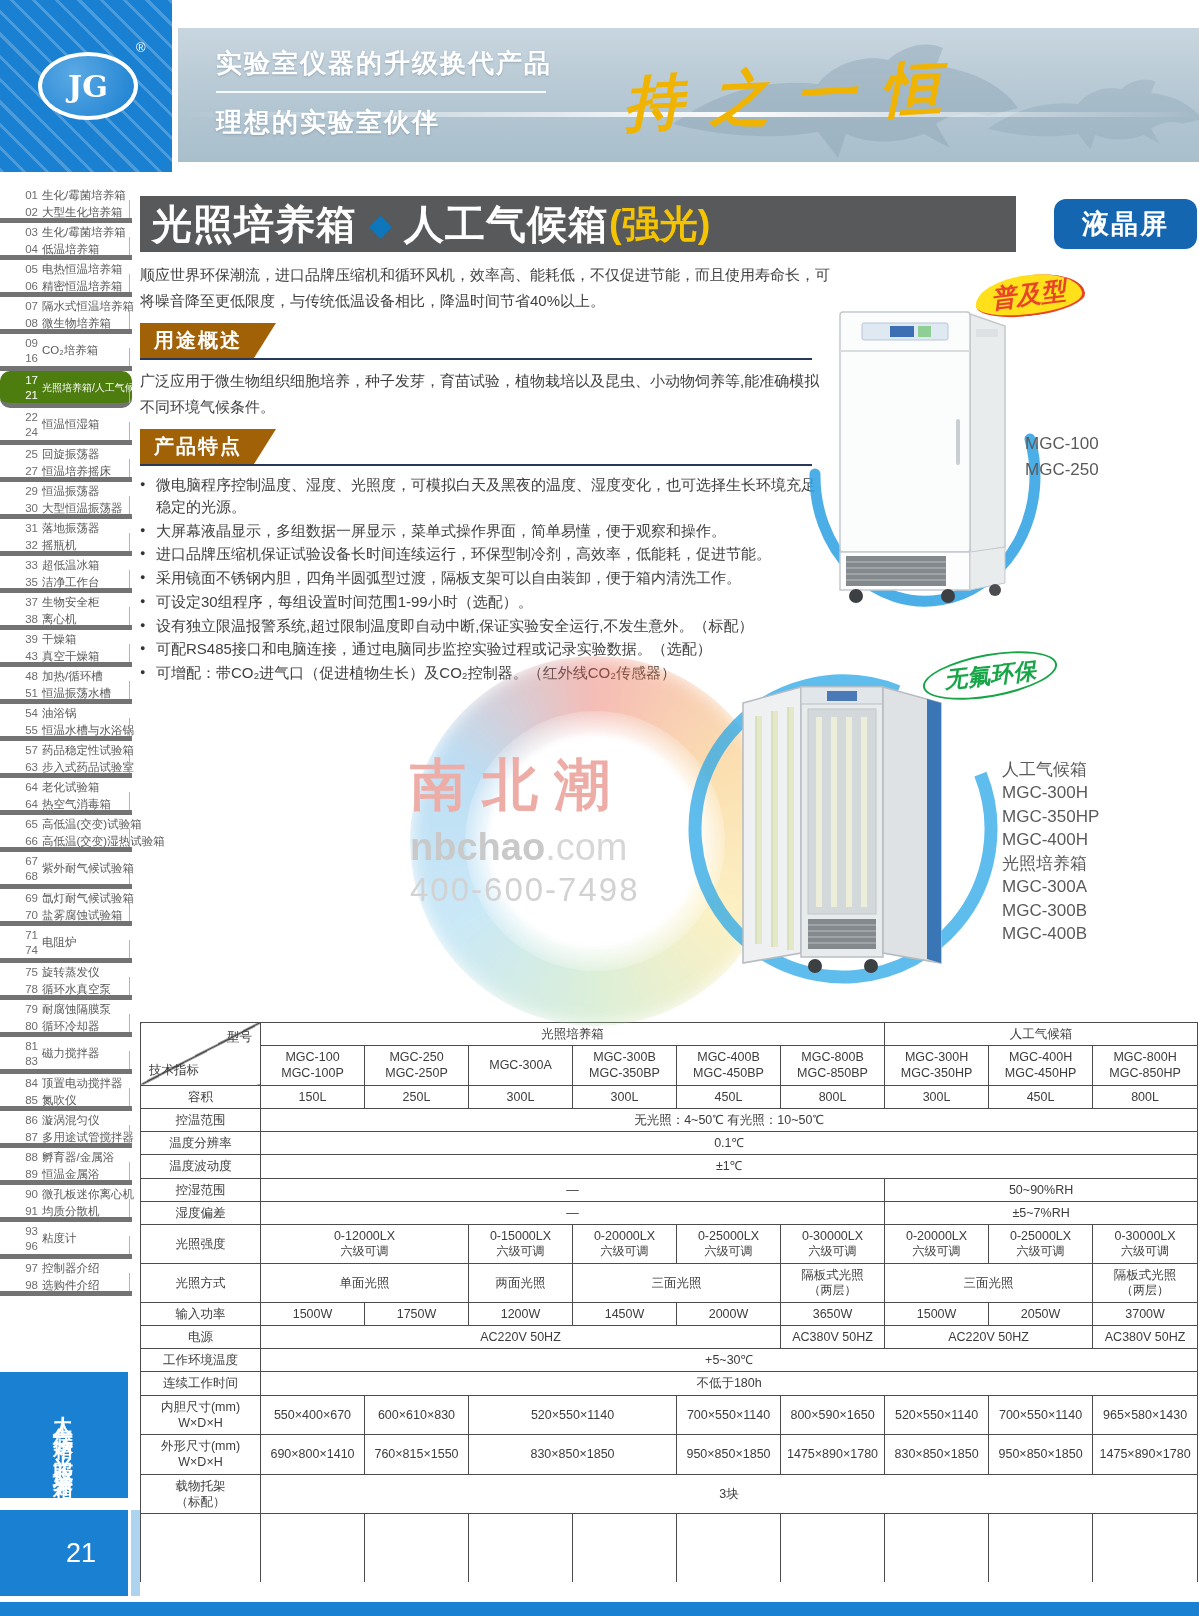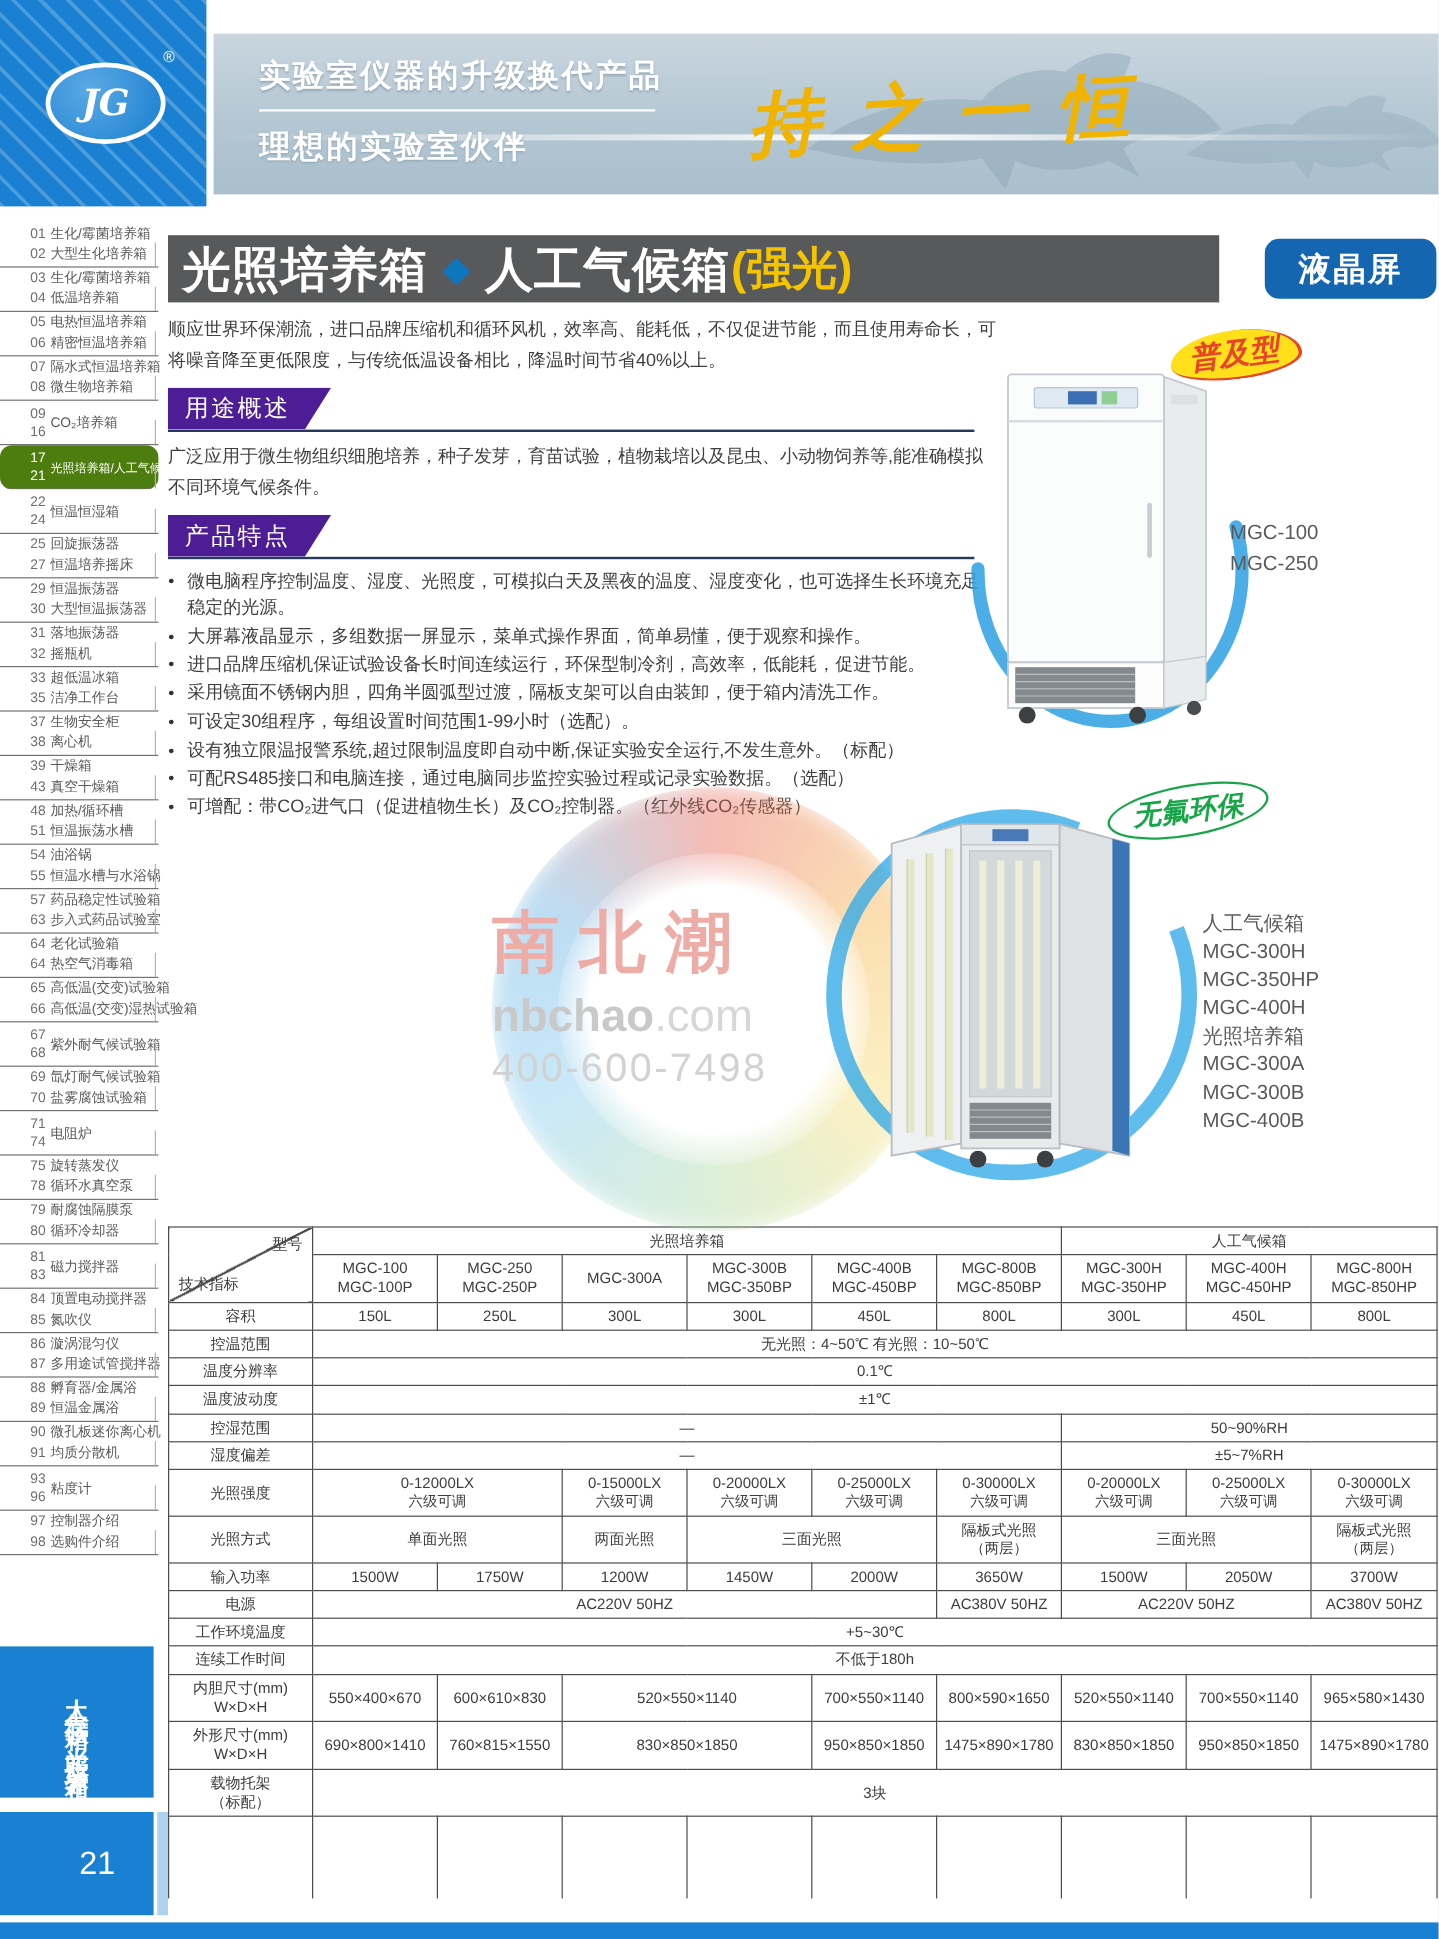--- a/index.html
+++ b/index.html
@@ -5,37 +5,37 @@
   html,body{margin:0;padding:0;background:#e8e8e8;}
   .page{position:relative;width:1199px;height:1616px;background:#fff;overflow:hidden;
         font-family:"Liberation Sans",sans-serif;margin:0 auto;}
 
   
   .logo-box{position:absolute;left:0;top:0;width:172px;height:172px;background:#1a80d2;
     background-image:repeating-linear-gradient(45deg,rgba(255,255,255,.22) 0 3px,rgba(255,255,255,0) 3px 16px);}
   .logo-oval{position:absolute;left:38px;top:52px;width:92px;height:60px;border:4px solid #fff;
     border-radius:50%;display:flex;align-items:center;justify-content:center;
     background:radial-gradient(circle at 35% 30%,#5aa9e4,#1a7fd0);}
-  .logo-oval span{color:#fff;font-style:italic;font-weight:bold;font-size:30px;font-family:"DejaVu Serif",serif;}
+  .logo-oval span{color:#fff;font-weight:bold;font-size:30px;font-family:"DejaVu Serif",serif;}
   .logo-reg{position:absolute;left:136px;top:40px;color:#fff;font-size:13px;}
   .hdr-banner{position:absolute;left:178px;top:28px;right:0;height:134px;
     background:linear-gradient(180deg,#c9d6df 0%,#b4c7d3 55%,#a9bfcc 100%);overflow:hidden;}
   .hdr-streak{position:absolute;left:0;right:0;top:84px;height:5px;
     background:linear-gradient(90deg,rgba(255,255,255,0),rgba(255,255,255,.95) 55%,rgba(255,255,255,0));}
   .hdr-slogans{position:absolute;left:38px;top:18px;z-index:3;}
   .slogan{color:#fff;font-weight:bold;font-size:26px;letter-spacing:2px;text-shadow:0 1px 2px rgba(120,140,155,.6);}
   .hdr-divider{width:330px;height:2px;background:rgba(255,255,255,.9);margin:10px 0 12px 0;}
   .calligraphy{position:absolute;left:445px;top:28px;z-index:3;color:#f0b400;font-weight:bold;font-style:italic;
     font-size:60px;letter-spacing:26px;font-family:"DejaVu Serif",serif;transform:rotate(-3deg);white-space:nowrap;}
   .horse{position:absolute;opacity:.45;fill:#8da5b6;}
   .horse2{opacity:.35;}
 
   
   .sidebar{position:absolute;left:0;top:186px;width:132px;}
-  .sb-item{position:relative;height:37px;padding:1px 0 0 0;border-bottom:1px solid #737373;
+  .sb-item{position:relative;height:37px;padding:1px 0 0 0;border-bottom:5px solid #737373;
     color:#5a5a5a;font-size:11.5px;box-sizing:border-box;}
   .sb-item:after{content:"";position:absolute;right:2px;bottom:0;width:1px;height:55%;background:#b3b3b3;}
   .sb-row{display:flex;line-height:17px;white-space:nowrap;}
   .sb-num{width:20px;text-align:right;margin-left:18px;margin-right:4px;color:#6e6e6e;flex:0 0 auto;}
   .sb-lbl{white-space:nowrap;}
   .sb-item.stacked{display:flex;align-items:center;}
   .sb-nums{display:flex;flex-direction:column;width:20px;margin-left:18px;margin-right:4px;
     text-align:right;line-height:15px;color:#6e6e6e;flex:0 0 auto;}
   .sb-item.active{background:#4d7c0f;color:#fff;border-radius:10px;}
   .sb-item.active .sb-nums,.sb-item.active .sb-num{color:#fff;}
@@ -57,21 +57,21 @@
     padding:0 12px;box-sizing:border-box;white-space:nowrap;}
   .t-main{color:#fff;font-weight:bold;font-size:40px;letter-spacing:1px;}
   .t-diamond{color:#0e76bb;font-size:30px;margin:0 12px;}
   .t-paren{color:#f5c400;font-weight:bold;font-size:38px;}
   .lcd-pill{margin-left:auto;background:#1566b0;color:#fff;font-weight:bold;font-size:27px;
     border-radius:12px;padding:7px 28px;letter-spacing:2px;}
   .intro{margin-top:10px;width:694px;font-size:15px;line-height:1.7;color:#3f3f3f;}
   .sec-wrap{margin-top:10px;border-bottom:2px solid #26395c;}
   .sec-wrap.w-features{width:672px;}
   .sec-wrap.w-full{width:1057px;}
-  .sec-hdr{display:inline-block;background:#4c1d95;color:#fff;font-size:20px;font-weight:normal;
+  .sec-hdr{display:inline-block;background:#a16207;color:#fff;font-size:20px;font-weight:bold;
     padding:4px 34px 4px 14px;letter-spacing:2px;
     clip-path:polygon(0 0,100% 0,calc(100% - 22px) 100%,0 100%);}
   .usage{margin-top:8px;width:694px;font-size:15px;line-height:1.7;color:#3f3f3f;}
   ul.features{margin:8px 0 0 0;padding:0;width:688px;list-style:none;}
   ul.features li{font-size:15px;line-height:1.45;color:#3f3f3f;margin-bottom:2px;padding-left:16px;position:relative;}
   ul.features li:before{content:"●";position:absolute;left:0;top:4px;font-size:9px;color:#333;}
 
   
   .prod1{position:absolute;left:640px;top:85px;width:430px;height:400px;pointer-events:none;}
   .badge-pop{position:absolute;left:195px;top:-6px;background:#ffe01a;color:#e8442a;font-weight:bold;

